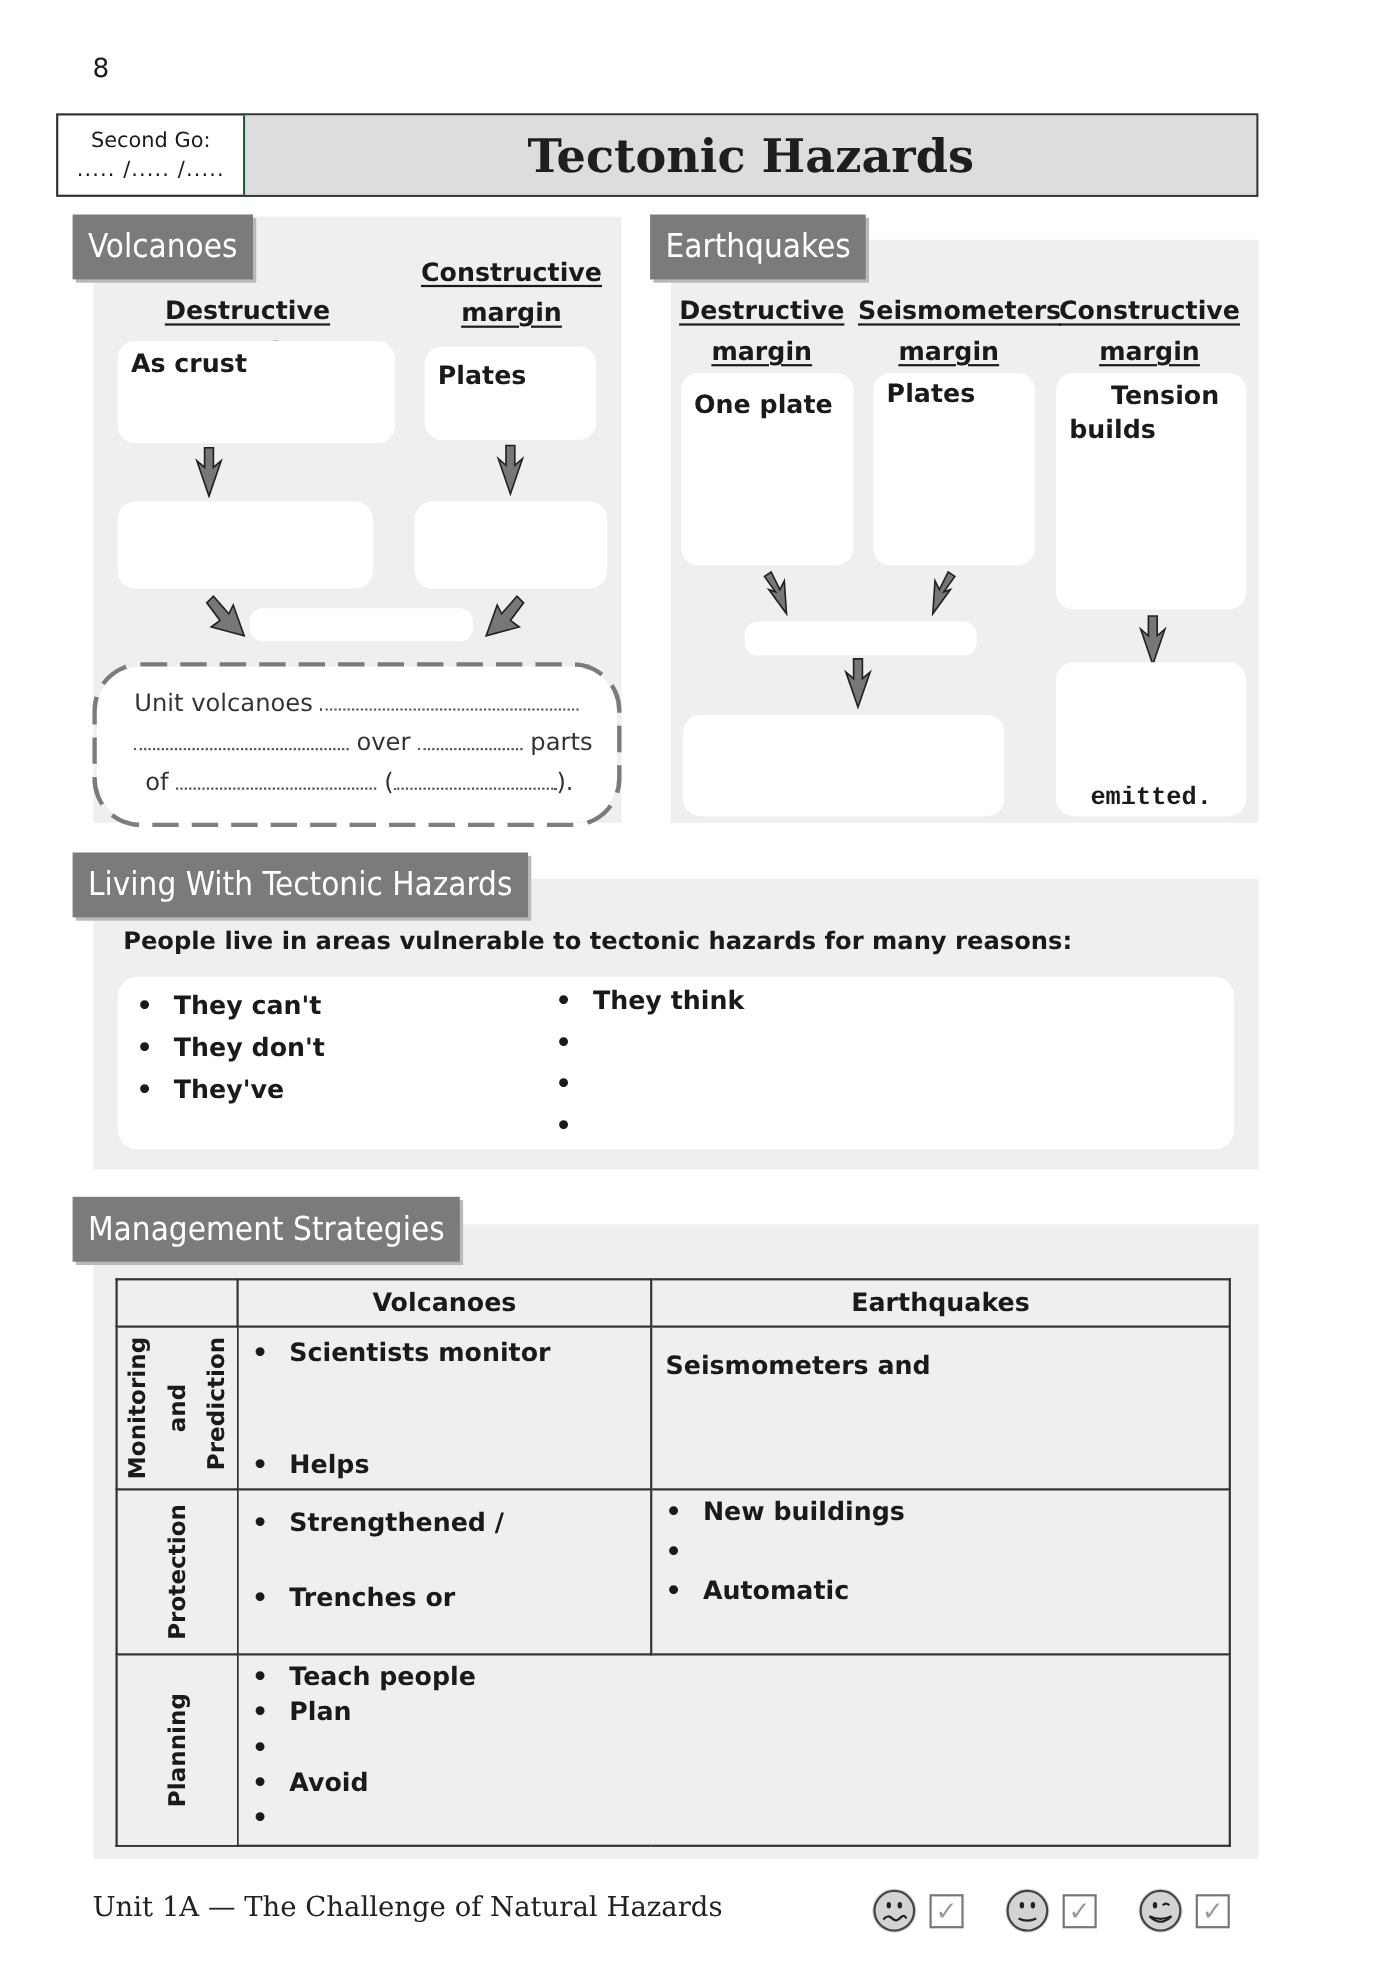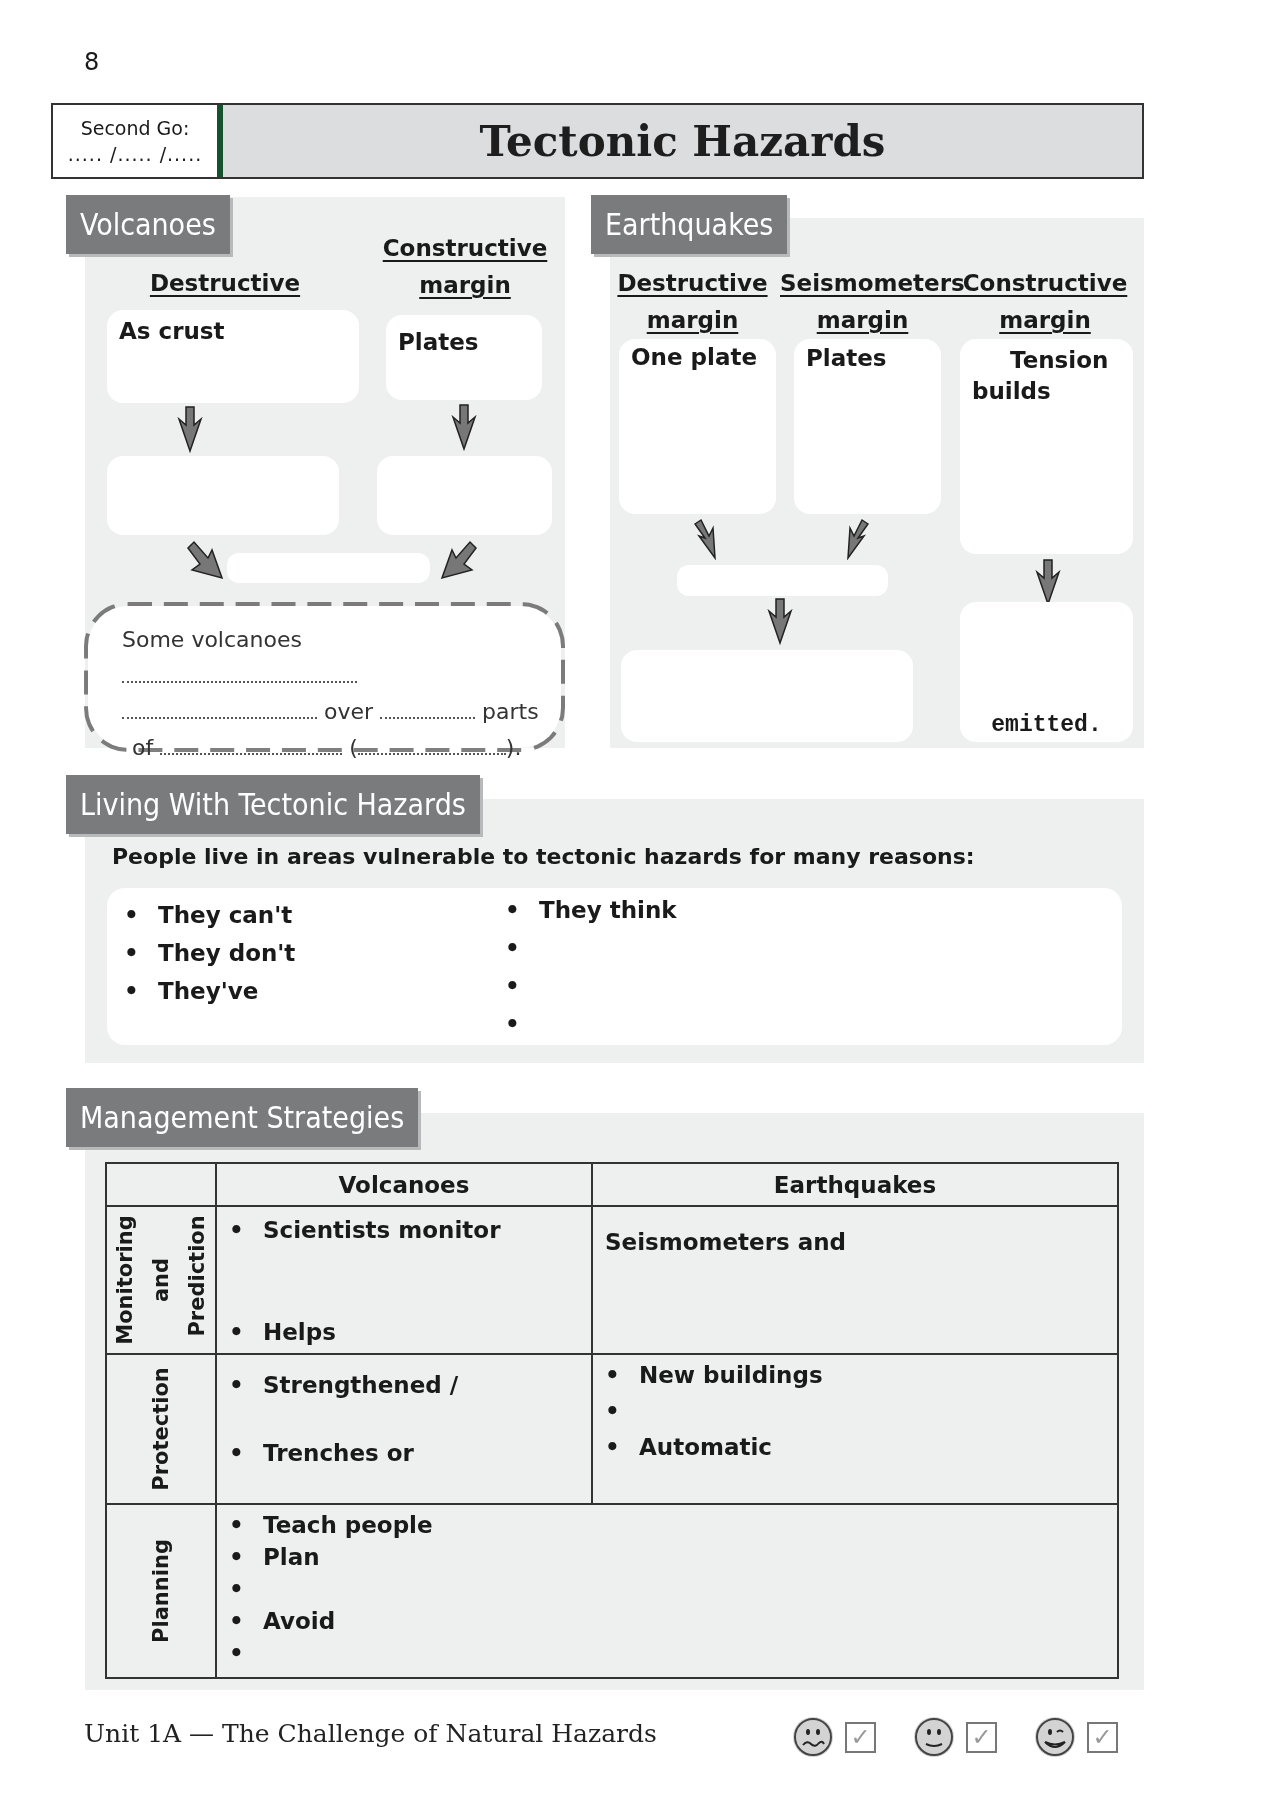--- a/index.html
+++ b/index.html
@@ -1,20 +1,20 @@
 <!DOCTYPE html>
 <html><head>
 <meta charset="utf-8">
 <style>
   * { box-sizing: border-box; margin: 0; padding: 0; }
   body { width: 1264px; height: 1794px; background: #ffffff; position: relative; font-family: "DejaVu Sans", sans-serif; color: #1a1a1a; overflow: hidden; }
   .abs { position: absolute; }
   .page-num { left: 84px; top: 48px; font-size: 24px; }
   .header { left: 51px; top: 103px; width: 1093px; height: 76px; border: 2px solid #333; display: flex; }
-  .hdr-left { width: 170px; border-right: 6px solid #14532d; display: flex; flex-direction: column; align-items: center; justify-content: center; font-size: 19px; line-height: 26px; }
+  .hdr-left { width: 170px; border-right: 2px solid #14532d; display: flex; flex-direction: column; align-items: center; justify-content: center; font-size: 19px; line-height: 26px; }
   .hdr-left .date { letter-spacing: 1px; }
   .hdr-title { flex: 1; background: #dcdddf; display: flex; align-items: center; justify-content: center; font-family: "DejaVu Serif", serif; font-weight: bold; font-size: 42px; color: #1e1e1e; }
   .panel { background: #eeefef; }
   .tab { background: #7a7b7d; color: #fff; font-size: 30px; padding: 0 14px; display: flex; align-items: center; box-shadow: 3px 3px 0 #b8b9ba; font-family: "DejaVu Sans Condensed", "DejaVu Sans", sans-serif; }
   .ul-head { text-decoration: underline; text-decoration-thickness: 2px; text-underline-offset: 4px; font-size: 23px; text-align: center; line-height: 37px; font-weight: bold; color: #1a1a1a; }
   .wbox { background: #fff; border-radius: 16px; font-size: 23px; padding: 8px 12px; font-weight: bold; }
   .arrow { width: 30px; height: 48px; }
   .fact { left: 88px; top: 606px; width: 473px; height: 142px; border-radius: 40px; background: #fff; }
   .fact-ticks { left: 84px; top: 602px; width: 481px; height: 150px; border-radius: 44px; border: 12px dashed #555; opacity: 0.75; }
   .fact-text { left: 122px; top: 622px; width: 420px; font-size: 22px; line-height: 36px; color: #333; }
@@ -73,21 +73,21 @@
 <svg class="abs" style="left:438px; top:540px; width:42px; height:40px;" viewBox="0 0 42 40">
     <path d="M38 8 L32 2 L18 18 L14 10 L4 38 L34 30 L26 24 Z" fill="#777" stroke="#222" stroke-width="1.5"></path>
   </svg>
 
 <div class="abs wbox" style="left:227px; top:553px; width:203px; height:30px; border-radius:12px;"></div>
 
 <div class="abs fact-ticks"></div>
 <div class="abs fact"></div>
 <div class="abs fact-text">
   <div>
-    <span>Some volcanoes</span>
+    <span>Unit volcanoes</span>
     <span class="dots" style="width:235px;"></span>
   </div>
   <div>
     <span class="dots" style="width:195px;"></span>
     <span>over</span>
     <span class="dots" style="width:95px;"></span>
     <span>parts</span>
   </div>
   <div style="padding-left:10px;">
     <span>of</span>
@@ -105,21 +105,21 @@
 </div>
 <div class="abs ul-head" style="left:780px; top:265px; width:165px;">
   <div>Seismometers</div>
   <div>margin</div>
 </div>
 <div class="abs ul-head" style="left:960px; top:265px; width:170px;">
   <div>Constructive</div>
   <div>margin</div>
 </div>
 
-<div class="abs wbox" style="left:619px; top:339px; width:157px; height:175px; padding-top:5px;">One plate</div>
+<div class="abs wbox" style="left:619px; top:339px; width:157px; height:175px; padding-top:16px;">One plate</div>
 <div class="abs wbox" style="left:794px; top:339px; width:147px; height:175px; padding-top:6px;">Plates</div>
 <div class="abs wbox" style="left:960px; top:339px; width:173px; height:215px; padding-top:6px; line-height:31px;">
   <div style="padding-left:38px;">Tension</div>
   <div>builds</div>
 </div>
 
 <svg class="abs" style="left:693px; top:518px; width:30px; height:42px;" viewBox="0 0 30 42">
     <path d="M2 6 L8 2 L16 18 L20 10 L22 40 L6 18 L12 20 Z" fill="#777" stroke="#222" stroke-width="1.5"></path>
   </svg>
 <svg class="abs" style="left:840px; top:518px; width:30px; height:42px;" viewBox="0 0 30 42">

